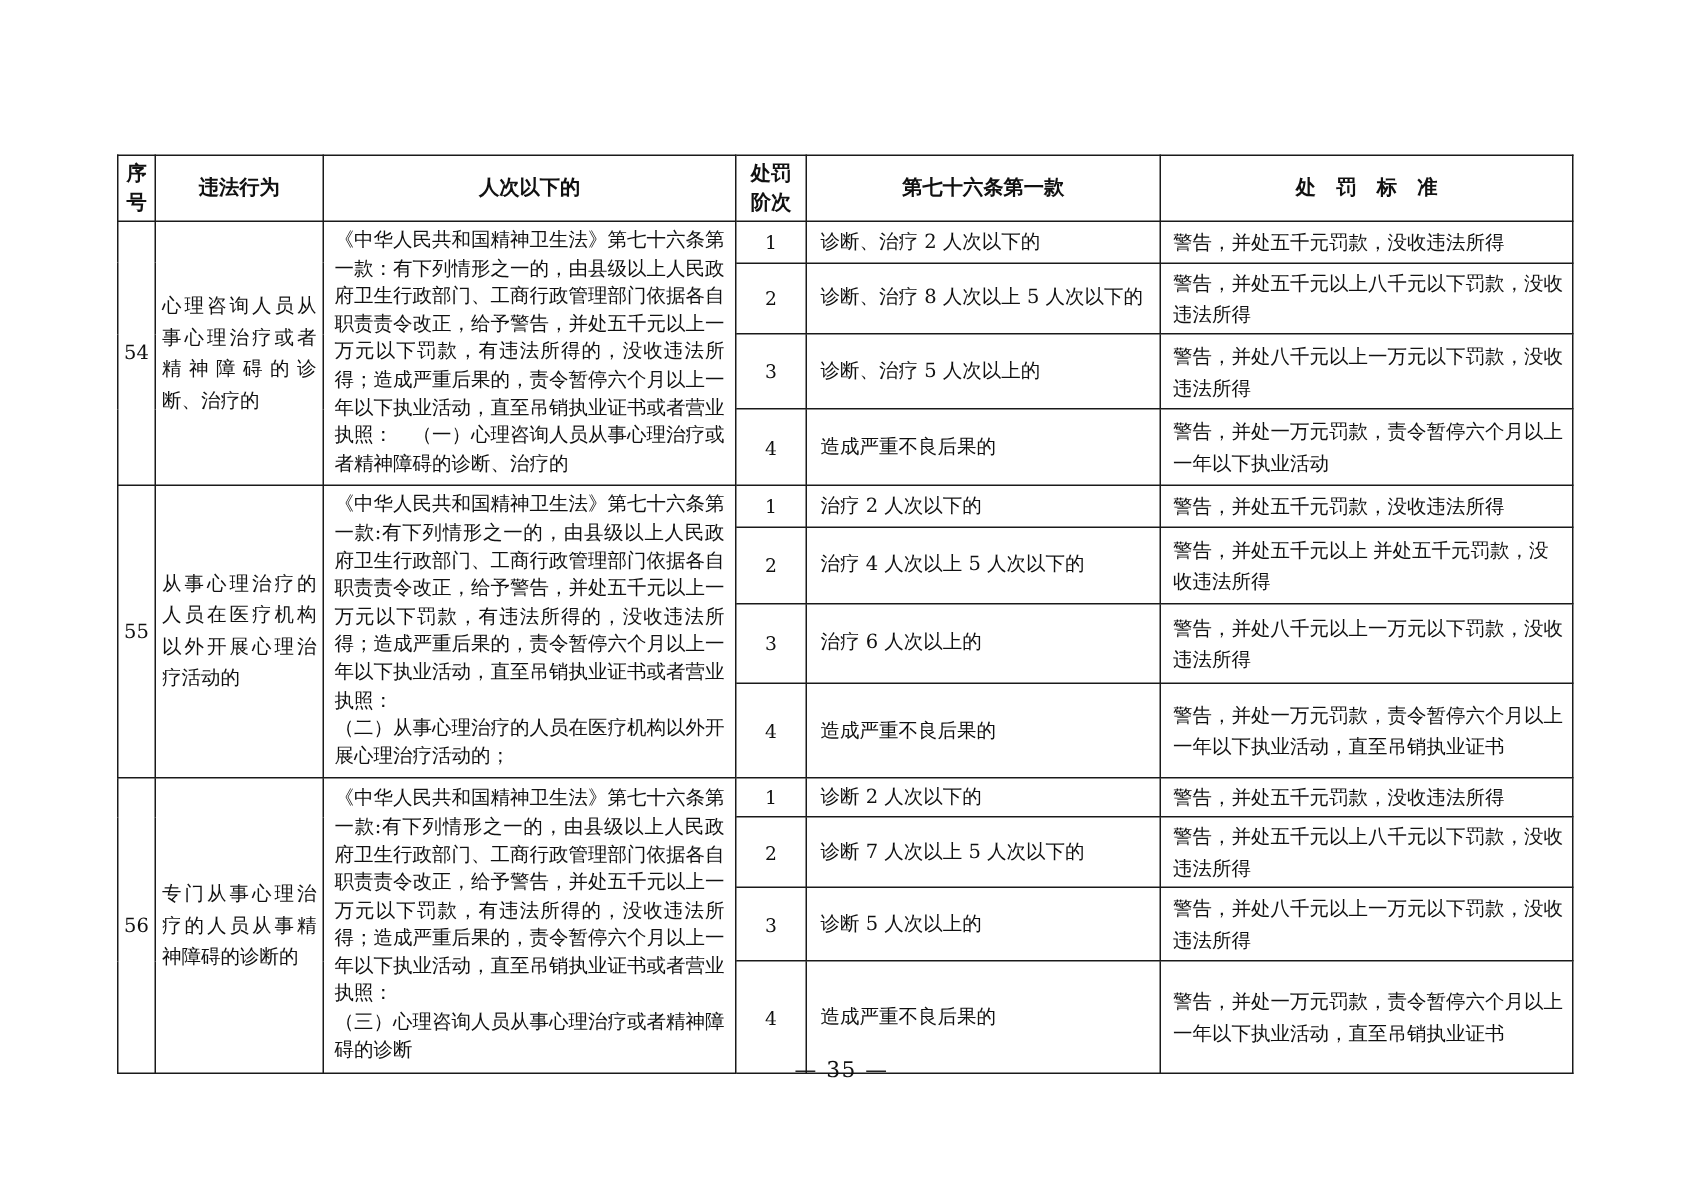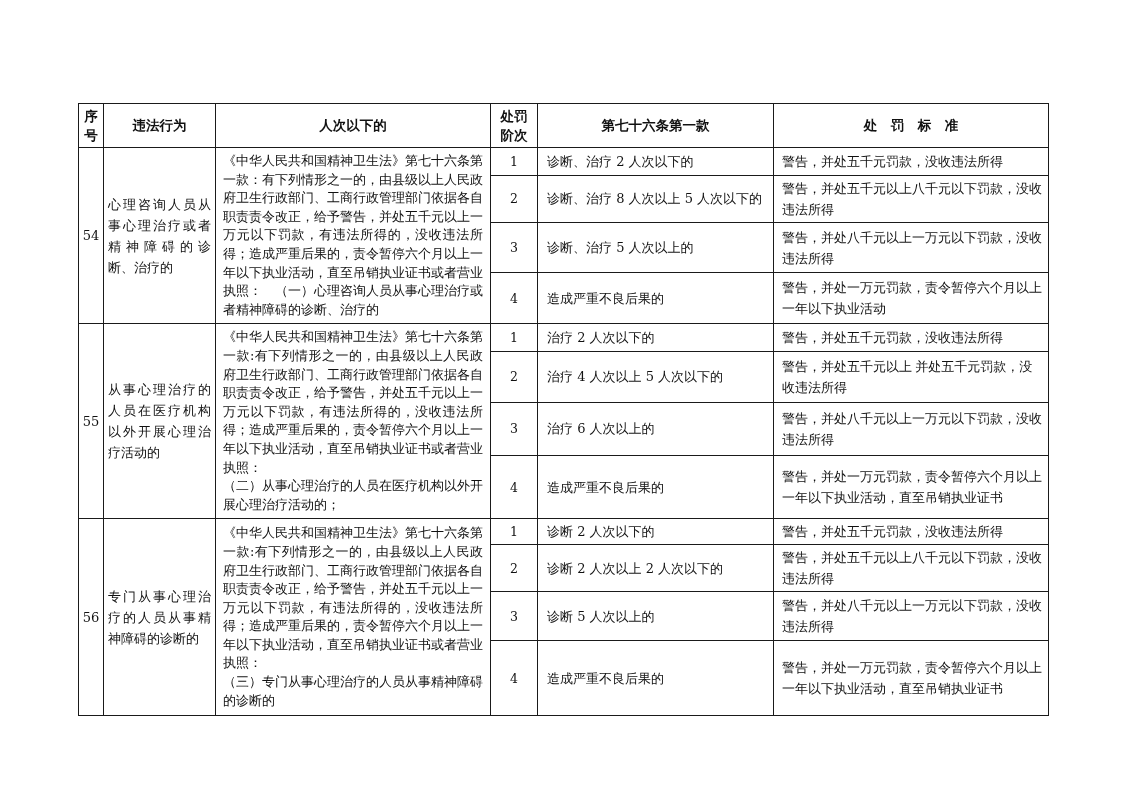--- a/index.html
+++ b/index.html
@@ -160,38 +160,39 @@
         <td class="c-stage">4</td>
         <td class="c-sit">造成严重不良后果的</td>
         <td class="c-std">警告，并处一万元罚款，责令暂停六个月以上一年以下执业活动，直至吊销执业证书</td>
       </tr>
 
       <tr style="height:25px">
         <td class="c-no" rowspan="4">56</td>
         <td class="c-beh" rowspan="4">专门从事心理治疗的人员从事精神障碍的诊断的</td>
         <td class="c-leg" rowspan="4">
           <div class="legal-part">《中华人民共和国精神卫生法》第七十六条第一款:有下列情形之一的，由县级以上人民政府卫生行政部门、工商行政管理部门依据各自职责责令改正，给予警告，并处五千元以上一万元以下罚款，有违法所得的，没收违法所得；造成严重后果的，责令暂停六个月以上一年以下执业活动，直至吊销执业证书或者营业执照：</div>
-          <div class="legal-part">（三）专门从事心理治疗的人员从事精神障碍的诊断的</div>
+          <div class="legal-part">（三）心理咨询人员从事心理治疗或者精神障碍的诊断</div>
         </td>
         <td class="c-stage">1</td>
         <td class="c-sit">诊断 2 人次以下的</td>
         <td class="c-std">警告，并处五千元罚款，没收违法所得</td>
       </tr>
       <tr style="height:41px">
         <td class="c-stage">2</td>
-        <td class="c-sit">诊断 2 人次以上 2 人次以下的</td>
+        <td class="c-sit">诊断 7 人次以上 5 人次以下的</td>
         <td class="c-std">警告，并处五千元以上八千元以下罚款，没收违法所得</td>
       </tr>
       <tr style="height:49px">
         <td class="c-stage">3</td>
         <td class="c-sit">诊断 5 人次以上的</td>
         <td class="c-std">警告，并处八千元以上一万元以下罚款，没收违法所得</td>
       </tr>
       <tr style="height:75px">
         <td class="c-stage">4</td>
         <td class="c-sit">造成严重不良后果的</td>
         <td class="c-std">警告，并处一万元罚款，责令暂停六个月以上一年以下执业活动，直至吊销执业证书</td>
       </tr>
     </tbody>
   </table>
 
+  <div class="page-number">— 35 —</div>
 
 </div>
 
 </body></html>

